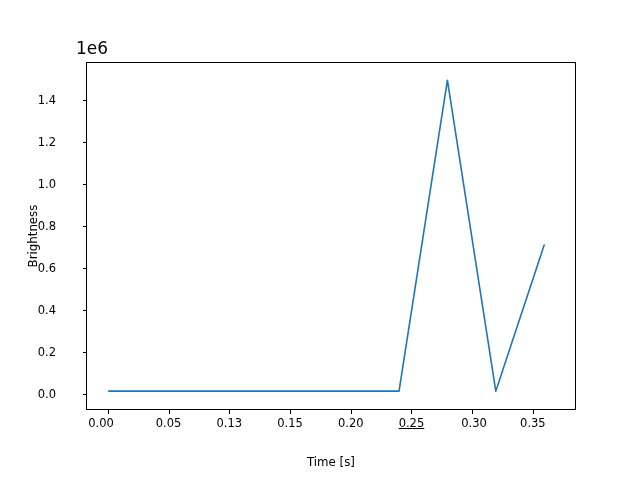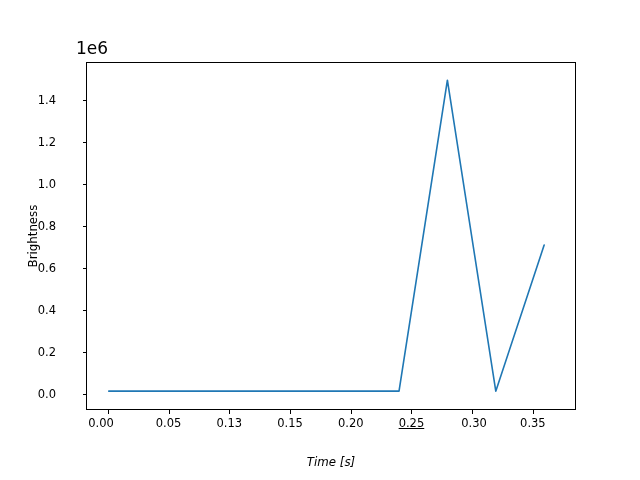--- a/index.html
+++ b/index.html
@@ -100,21 +100,20 @@
 
   #x-axis-label {
     position: absolute;
     left: 86px;
     top: 455px;
     width: 490px;
     text-align: center;
     font-size: 11.8px;
     color: #000000;
     white-space: nowrap;
-    font-style: italic;
   }
   #y-axis-label {
     position: absolute;
     left: 0px;
     top: 0px;
     width: 348px;
     height: 20px;
     font-size: 11.8px;
     color: #000000;
     white-space: nowrap;

